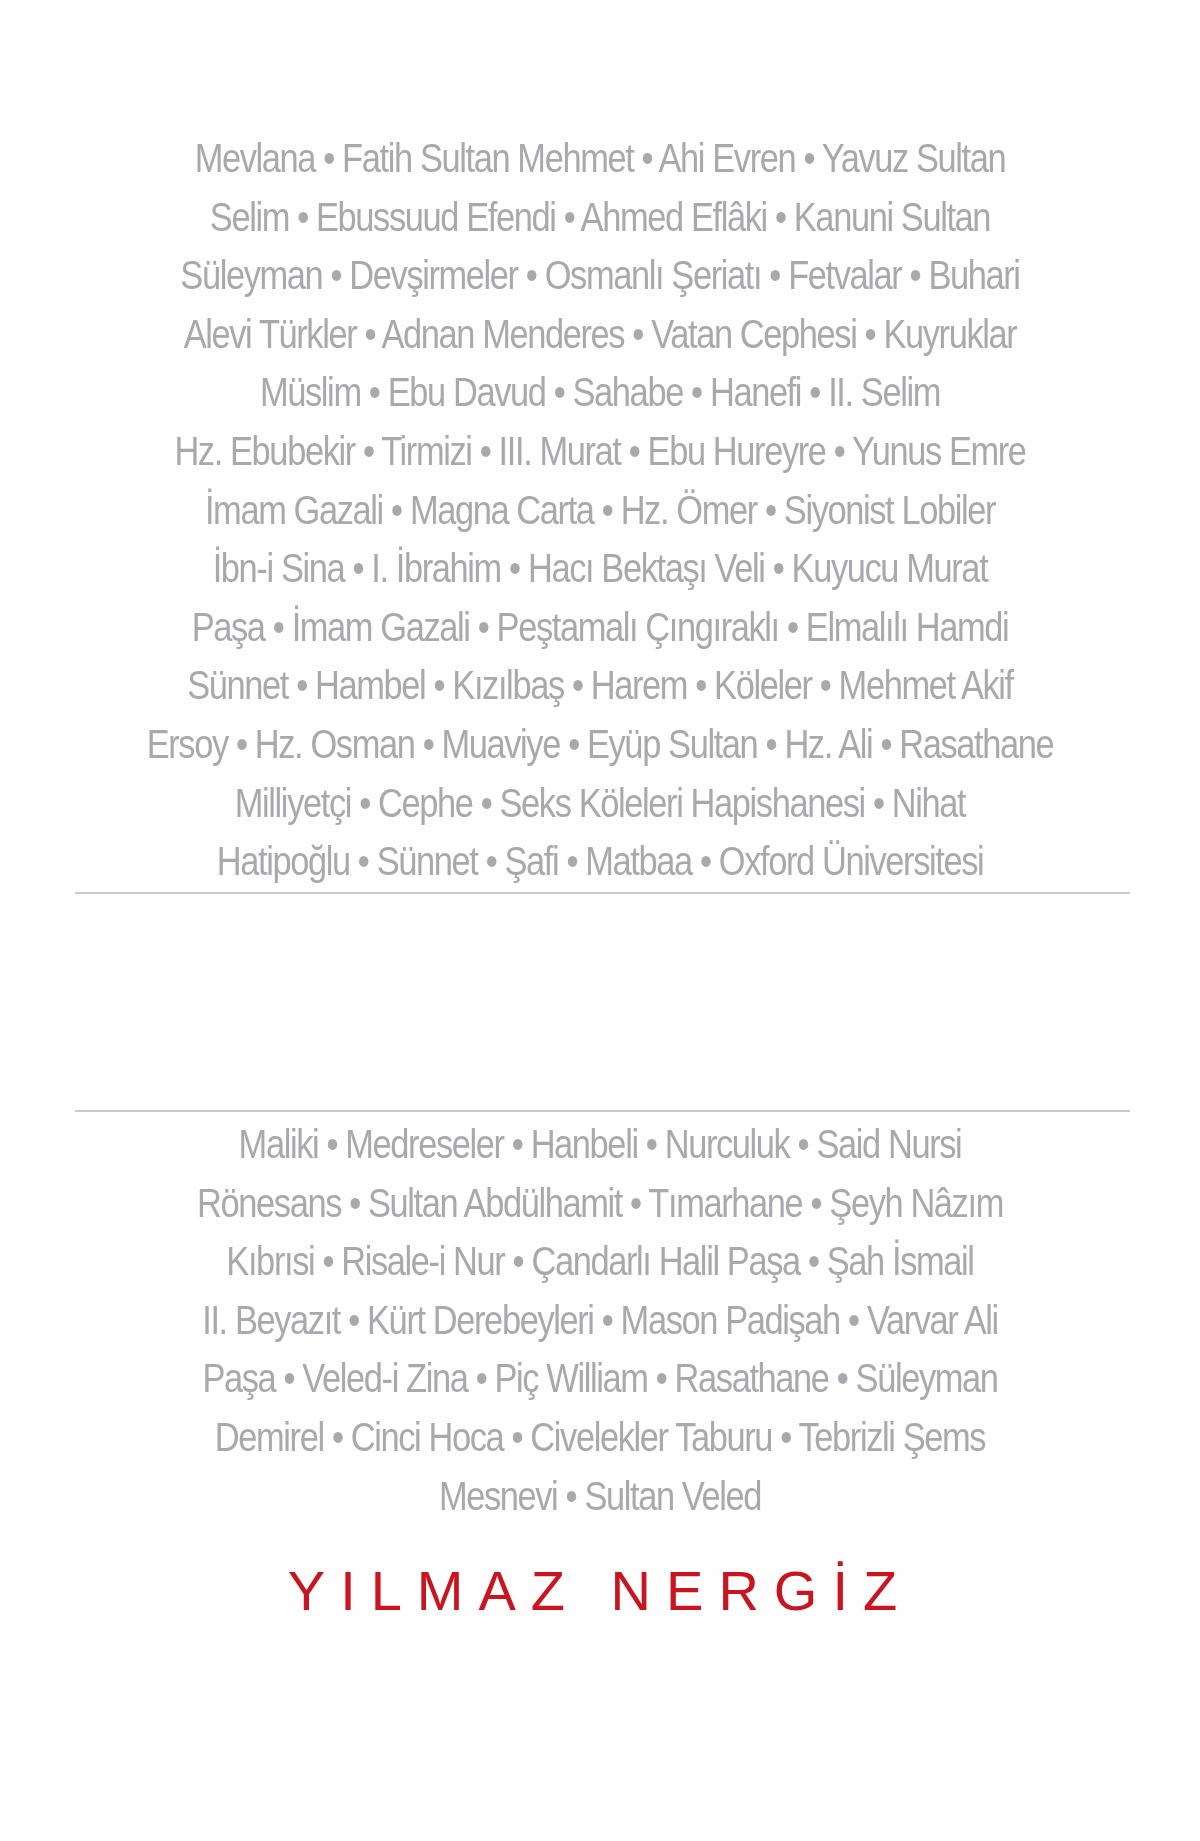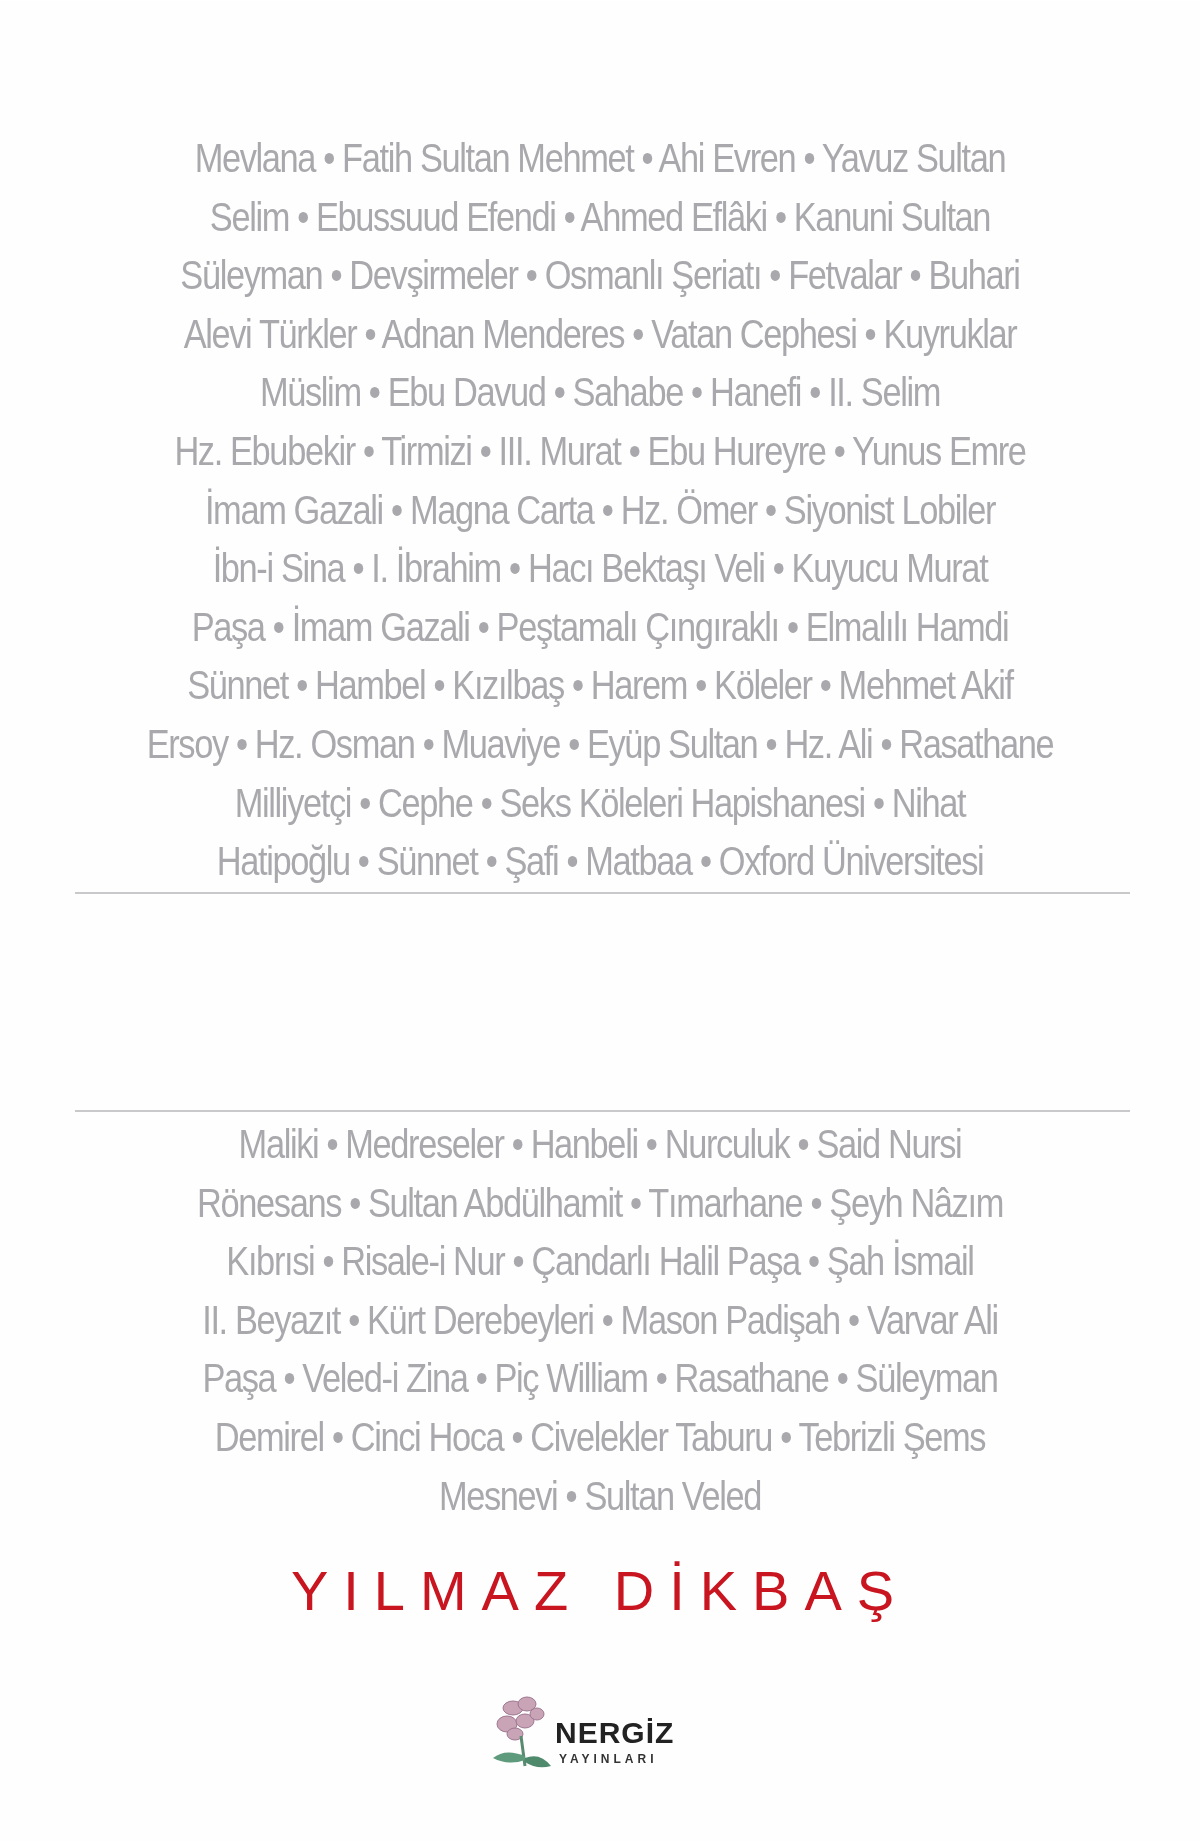--- a/index.html
+++ b/index.html
@@ -59,33 +59,16 @@
   <div class="tags tags-bottom">
     <span class="line">Maliki • Medreseler • Hanbeli • Nurculuk • Said Nursi</span>
     <span class="line">Rönesans • Sultan Abdülhamit • Tımarhane •  Şeyh Nâzım</span>
     <span class="line">Kıbrısi • Risale-i Nur • Çandarlı Halil Paşa • Şah İsmail</span>
     <span class="line">II. Beyazıt • Kürt Derebeyleri • Mason Padişah • Varvar Ali</span>
     <span class="line">Paşa • Veled-i Zina • Piç  William • Rasathane • Süleyman</span>
     <span class="line">Demirel • Cinci Hoca • Civelekler Taburu • Tebrizli Şems</span>
     <span class="line">Mesnevi • Sultan Veled</span>
   </div>
 
-  <div class="author">YILMAZ DİKBAŞ</div>
+  <div class="author">YILMAZ NERGİZ</div>
 
-  <div class="publisher">
-    <svg class="flower" viewBox="0 0 80 100">
-      <g fill="#c9a3b6" stroke="#9e7790" stroke-width="1">
-        <ellipse cx="28" cy="22" rx="10" ry="7"></ellipse>
-        <ellipse cx="42" cy="18" rx="9" ry="7"></ellipse>
-        <ellipse cx="22" cy="38" rx="10" ry="8"></ellipse>
-        <ellipse cx="40" cy="35" rx="9" ry="7"></ellipse>
-        <ellipse cx="52" cy="28" rx="7" ry="6"></ellipse>
-        <ellipse cx="30" cy="48" rx="8" ry="6"></ellipse>
-      </g>
-      <path d="M36 50 Q38 65 40 80" stroke="#5a8a70" stroke-width="3" fill="none"></path>
-      <path d="M40 70 Q20 62 8 72 Q24 80 40 74 Z" fill="#5e9a7c"></path>
-      <path d="M40 72 Q55 66 66 80 Q52 84 40 76 Z" fill="#4f8a6c"></path>
-    </svg>
-    <span class="name">NERGİZ</span>
-    <span class="sub">YAYINLARI</span>
-  </div>
 
 </div>
 
 </body></html>

